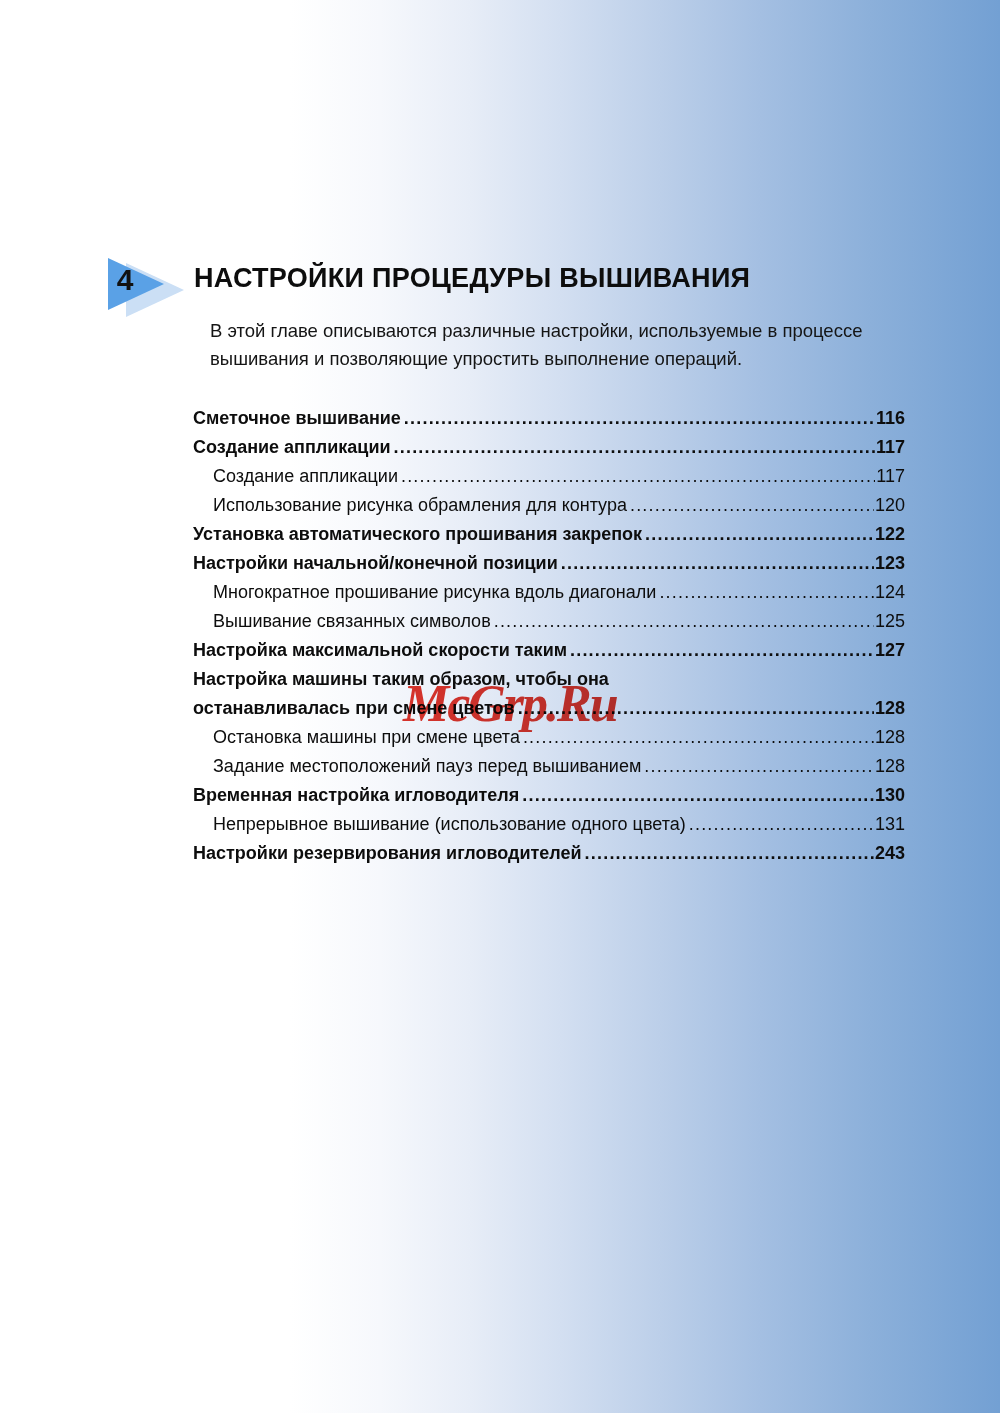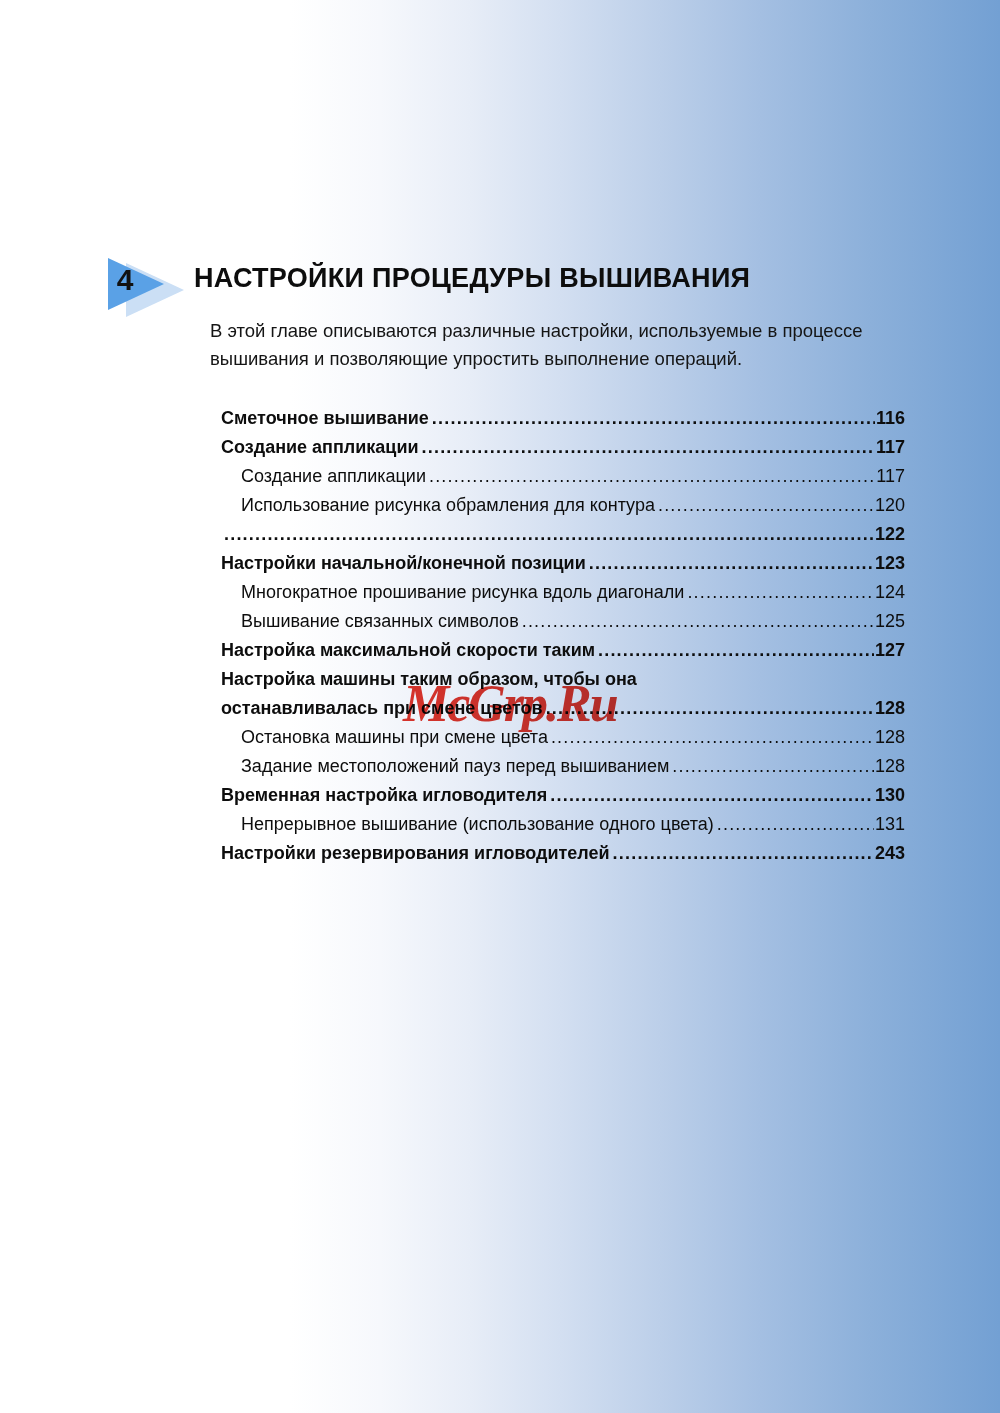--- a/index.html
+++ b/index.html
@@ -66,21 +66,20 @@
     left: 193px;
     top: 404px;
     width: 712px;
   }
   .toc-row {
     display: flex;
     align-items: baseline;
     line-height: 29px;
     font-size: 18px;
     color: #0d0d0d;
-    margin-left: 28px;
   }
   .toc-row.level1 { font-weight: bold; }
   .toc-row.level2 .toc-label { padding-left: 20px; }
   .toc-label { white-space: nowrap; flex: 0 0 auto; }
   .toc-dots {
     flex: 1 1 auto;
     overflow: hidden;
     white-space: nowrap;
     margin-left: 3px;
     margin-right: 1px;
@@ -139,20 +138,21 @@
     <span class="toc-label">Создание аппликации</span>
     <span class="toc-dots"></span>
     <span class="toc-page">117</span>
   </div>
       <div class="toc-row level2">
     <span class="toc-label">Использование рисунка обрамления для контура</span>
     <span class="toc-dots"></span>
     <span class="toc-page">120</span>
   </div>
       <div class="toc-row level1">
+    <span class="toc-label">Установка автоматического прошивания закрепок</span>
     <span class="toc-dots"></span>
     <span class="toc-page">122</span>
   </div>
       <div class="toc-row level1">
     <span class="toc-label">Настройки начальной/конечной позиции</span>
     <span class="toc-dots"></span>
     <span class="toc-page">123</span>
   </div>
       <div class="toc-row level2">
     <span class="toc-label">Многократное прошивание рисунка вдоль диагонали</span>

